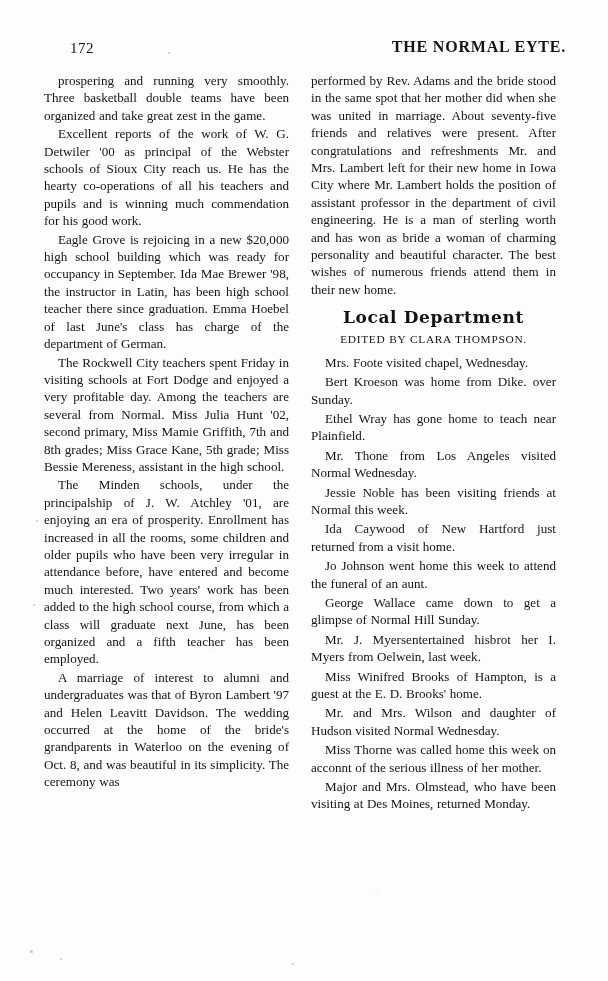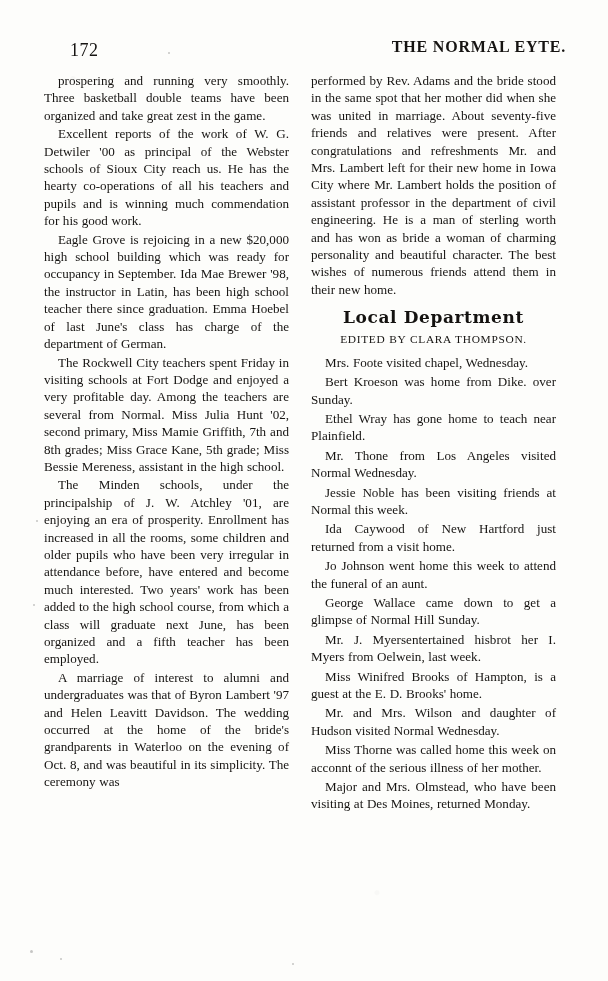--- a/index.html
+++ b/index.html
@@ -36,21 +36,21 @@
   }
   .header {
     position: relative;
     height: 26px;
     margin-bottom: 8px;
   }
   .folio {
     position: absolute;
     left: 26px;
     top: 2px;
-    font-size: 18px;
+    font-size: 15px;
     letter-spacing: 0.5px;
   }
   .running-title {
     position: absolute;
     left: 0;
     right: 0;
     top: 0;
     text-align: right;
     font-size: 16px;
     font-weight: bold;

